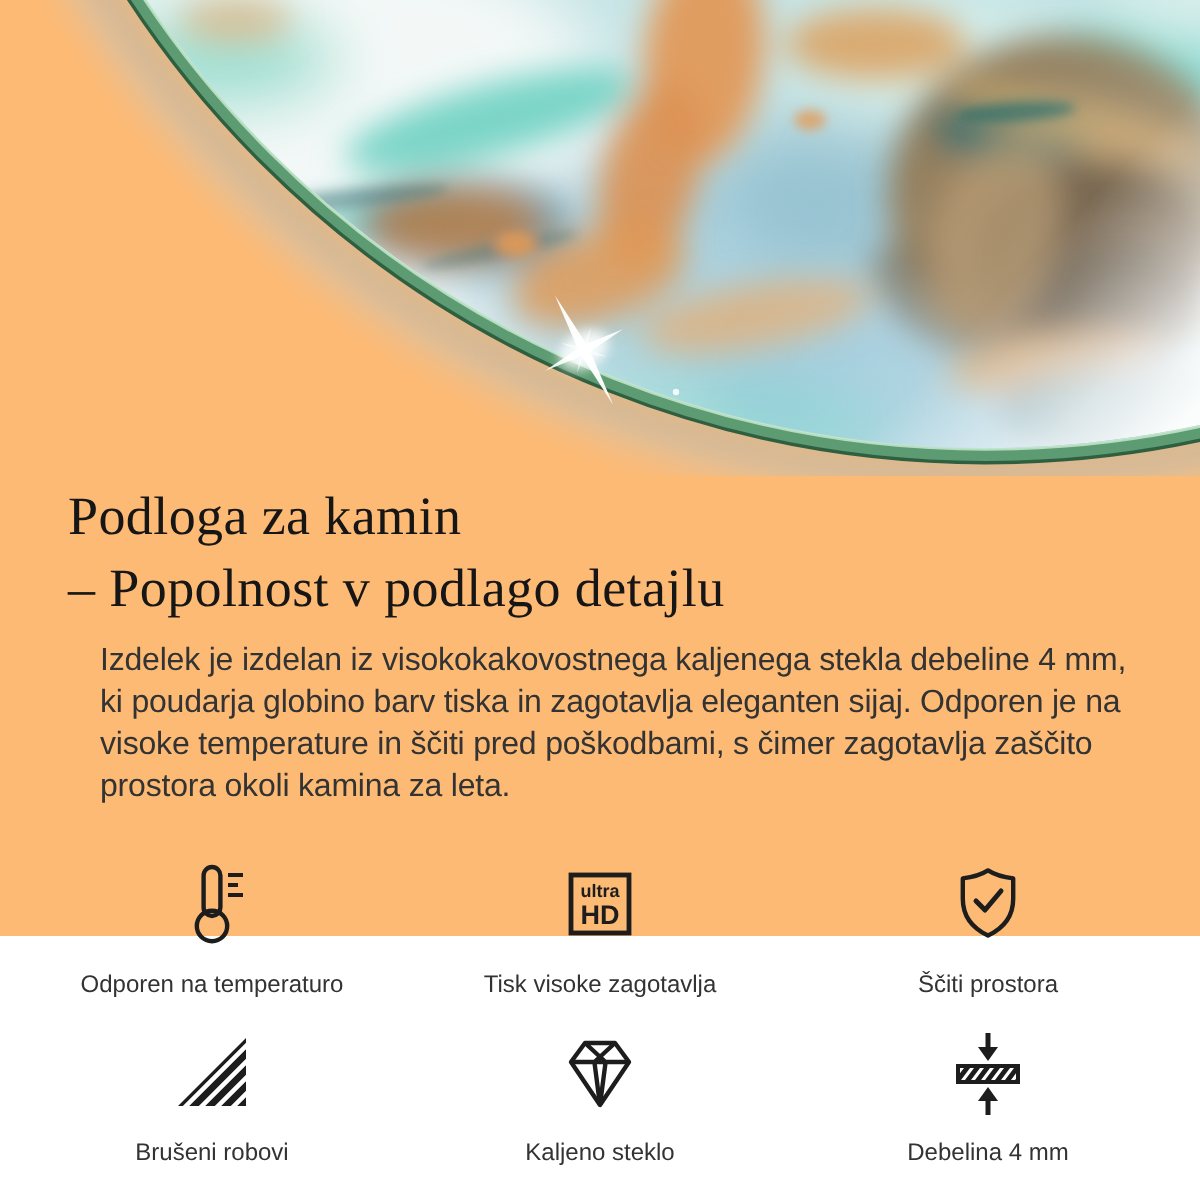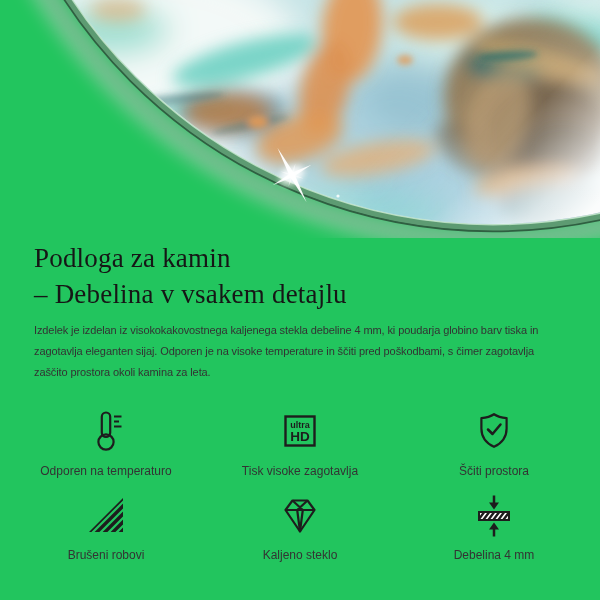--- a/index.html
+++ b/index.html
@@ -1,22 +1,22 @@
 <!DOCTYPE html>
 <html><head>
 <meta charset="utf-8">
 <style>
   html,body{margin:0;padding:0;width:600px;height:600px;overflow:hidden;background:#fff;
     font-family:"Liberation Sans","DejaVu Sans",sans-serif;}
-  .page{width:600px;height:600px;position:relative;background:#22c55e;}
+  .page{width:600px;height:468px;position:relative;background:#fdba74;}
   .hero{width:600px;height:238px;display:block;}
   .content{padding:0 34px;}
   h1.title{font-family:"Liberation Serif","DejaVu Serif",serif;font-weight:400;
     font-size:27px;line-height:36px;color:#161616;margin:2px 0 0 0;letter-spacing:.2px;}
-  p.desc{font-size:11px;line-height:21px;color:#333;margin:8px 0 0 0;letter-spacing:-.1px;}
+  p.desc{font-size:16px;line-height:21px;color:#333;margin:8px 0 0 16px;letter-spacing:-.1px;}
   .features{display:grid;grid-template-columns:repeat(3,1fr);margin:26px 9px 0;row-gap:15px;}
   .feature{display:flex;flex-direction:column;align-items:center;}
   .ficon{height:44px;display:flex;align-items:center;justify-content:flex-end;}
   .flabel{margin-top:11px;font-size:12px;color:#333;white-space:nowrap;}
   .icon-svg{stroke:#1d1d1d;fill:none;stroke-width:2.2;}
   svg text{font-family:"Liberation Sans","DejaVu Sans",sans-serif;}
 </style>
 </head>
 <body>
 
@@ -112,21 +112,21 @@
       <g transform="rotate(45)" opacity="0.55">
         <polygon points="0,-12 1.4,0 0,12 -1.4,0" fill="#ffffff"></polygon>
         <polygon points="-12,0 0,-1.4 12,0 0,1.4" fill="#ffffff"></polygon>
       </g>
       <circle r="2.2" fill="#ffffff"></circle>
     </g>
     <circle cx="338" cy="196" r="1.6" fill="#ffffff" opacity="0.85"></circle>
   </svg>
 
   <div class="content">
-    <h1 class="title"><span>Podloga za kamin</span><br><span>– Debelina v vsakem detajlu</span></h1>
+    <h1 class="title"><span>Podloga za kamin</span><br><span>– Popolnost v podlago detajlu</span></h1>
     <p class="desc">Izdelek je izdelan iz visokokakovostnega kaljenega stekla debeline 4 mm, ki poudarja globino barv tiska in zagotavlja eleganten sijaj. Odporen je na visoke temperature in ščiti pred poškodbami, s čimer zagotavlja zaščito prostora okoli kamina za leta.</p>
   </div>
 
   <div class="features">
 
     <div class="feature">
       <div class="ficon">
         <svg class="icon-svg" width="44" height="44" viewBox="0 0 44 44">
           <rect x="17.8" y="3.5" width="8.4" height="24.5" rx="4.2"></rect>
           <circle cx="22" cy="33" r="7.6"></circle>

